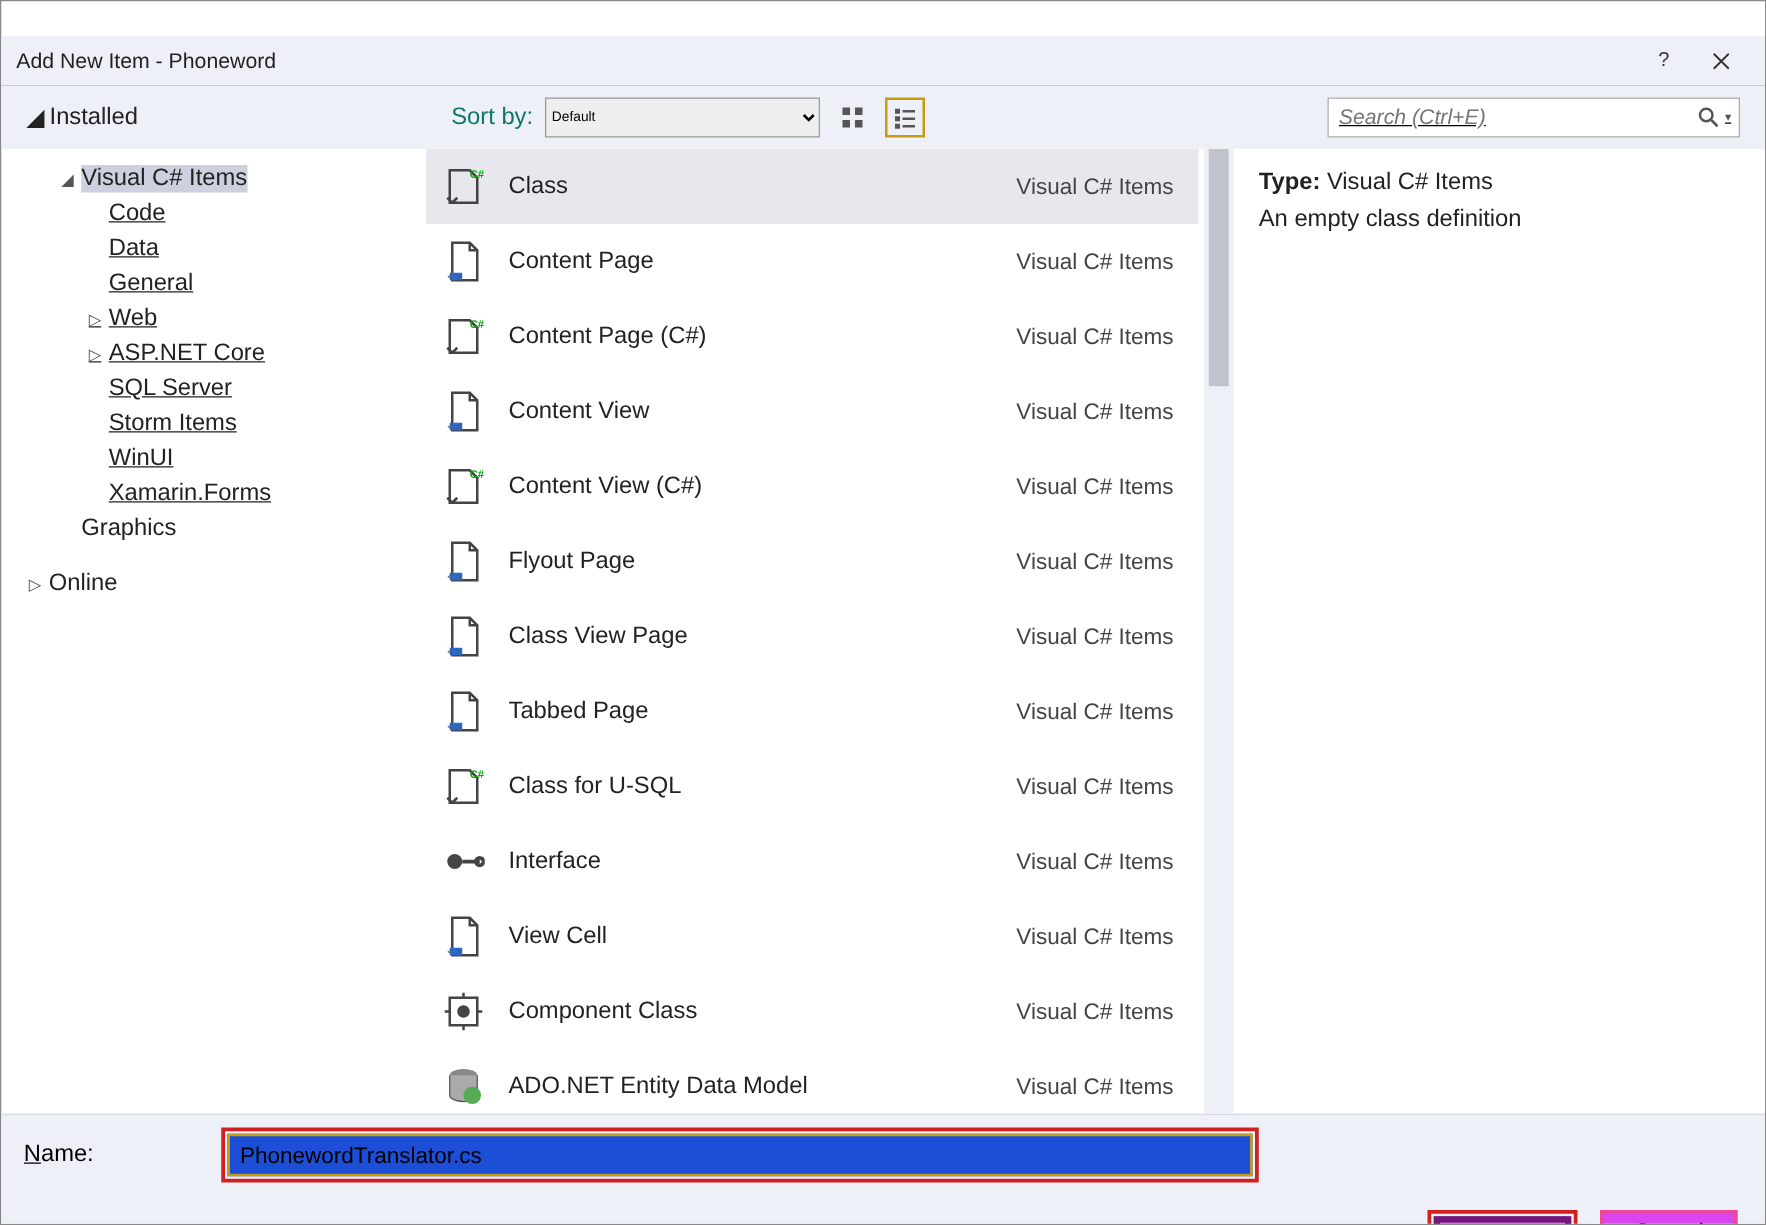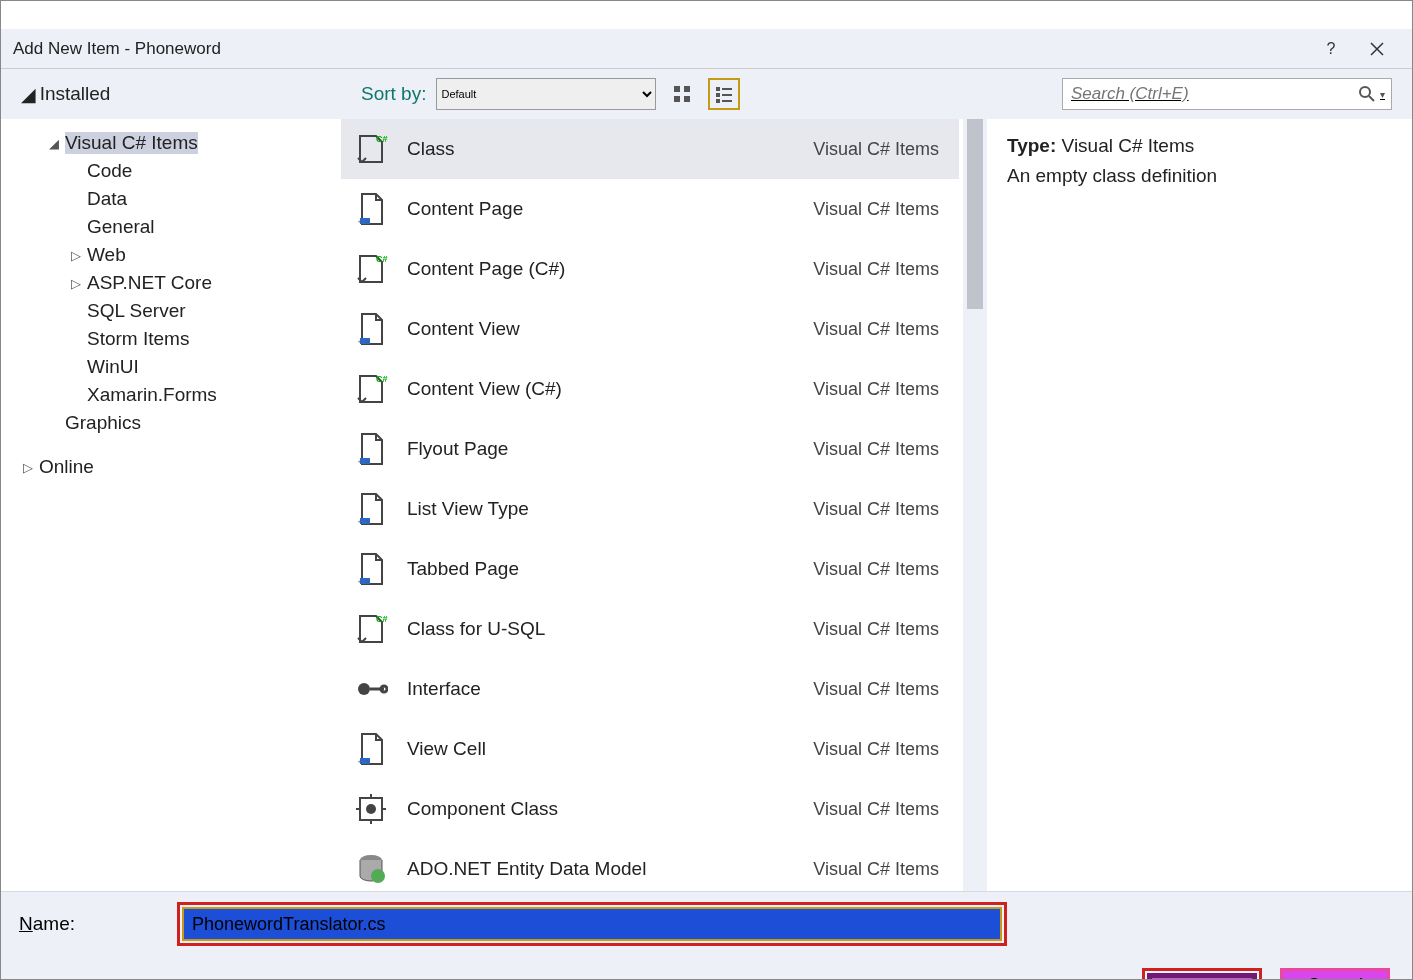--- a/index.html
+++ b/index.html
@@ -16,21 +16,21 @@
   .toolbar .spacer{flex:1;}
   .toolbar .search { width:330px; height:32px; border:1px solid #aaa; display:flex; align-items:center; padding:0 6px; background:#fff;text-decoration:underline;}
   .toolbar .search input{flex:1; border:none; outline:none; font-size:17px; font-style:italic; color:#888;}
   .main { display:flex; height: 772px; }
   .sidebar { width:340px; border-right: none; padding:10px 0; font-size:19px; color:#222;}
   .tree-item{ padding:3px 0 3px 20px; display:flex; align-items:center; gap:4px; cursor:default;}
   .tree-item.selected span.lbl{ background:#cdd0de;}
   .tree-item .arrow{width:14px; display:inline-block; text-align:center; font-size:13px; color:#555;}
   .tree-sub{padding-left:46px;}
   .tree-sub .tree-item{padding-left:0;}
-  .tree-sub2{padding-left:22px;}
+  .tree-sub2{padding-left:22px;text-decoration:underline;}
   .center { flex:1; display:flex;}
   .list { flex:1; overflow-y:auto; padding-right:4px;}
   .list-item{ height:60px; display:flex; align-items:center; padding:0 20px 0 10px; gap:16px; font-size:19px; color:#222; cursor:default;}
   .list-item.selected{ background:#e6e8ed;}
   .list-item .icon{width:40px; height:40px; display:flex; align-items:center; justify-content:center;}
   .list-item .name{flex:1;}
   .list-item .cat{color:#444; font-size:18px;}
   .scrollbar{width:24px; background:#eef0f7; position:relative;}
   .scroll-thumb{position:absolute; top:0; left:4px; width:16px; height:190px; background:#c0c2cc;}
   .detail{width:425px; padding:16px 20px; font-size:19px; color:#222;}
@@ -227,21 +227,21 @@
         </div>
         <div class="list-item">
           <span class="icon">
             <svg width="34" height="34" viewBox="0 0 34 34">
               <path d="M8 2 H22 L28 8 V32 H8 Z" fill="#fff" stroke="#444" stroke-width="2"></path>
               <path d="M22 2 V8 H28" fill="none" stroke="#444" stroke-width="2"></path>
               <rect x="6" y="26" width="10" height="6" fill="#2a6ad0"></rect>
               <text x="4" y="32" font-size="8" fill="#555">&lt; &gt;</text>
             </svg>
           </span>
-          <span class="name">List View Type</span>
+          <span class="name">Class View Page</span>
           <span class="cat">Visual C# Items</span>
         </div>
         <div class="list-item">
           <span class="icon">
             <svg width="34" height="34" viewBox="0 0 34 34">
               <path d="M8 2 H22 L28 8 V32 H8 Z" fill="#fff" stroke="#444" stroke-width="2"></path>
               <path d="M22 2 V8 H28" fill="none" stroke="#444" stroke-width="2"></path>
               <rect x="6" y="26" width="10" height="6" fill="#2a6ad0"></rect>
               <text x="4" y="32" font-size="8" fill="#555">&lt; &gt;</text>
             </svg>

